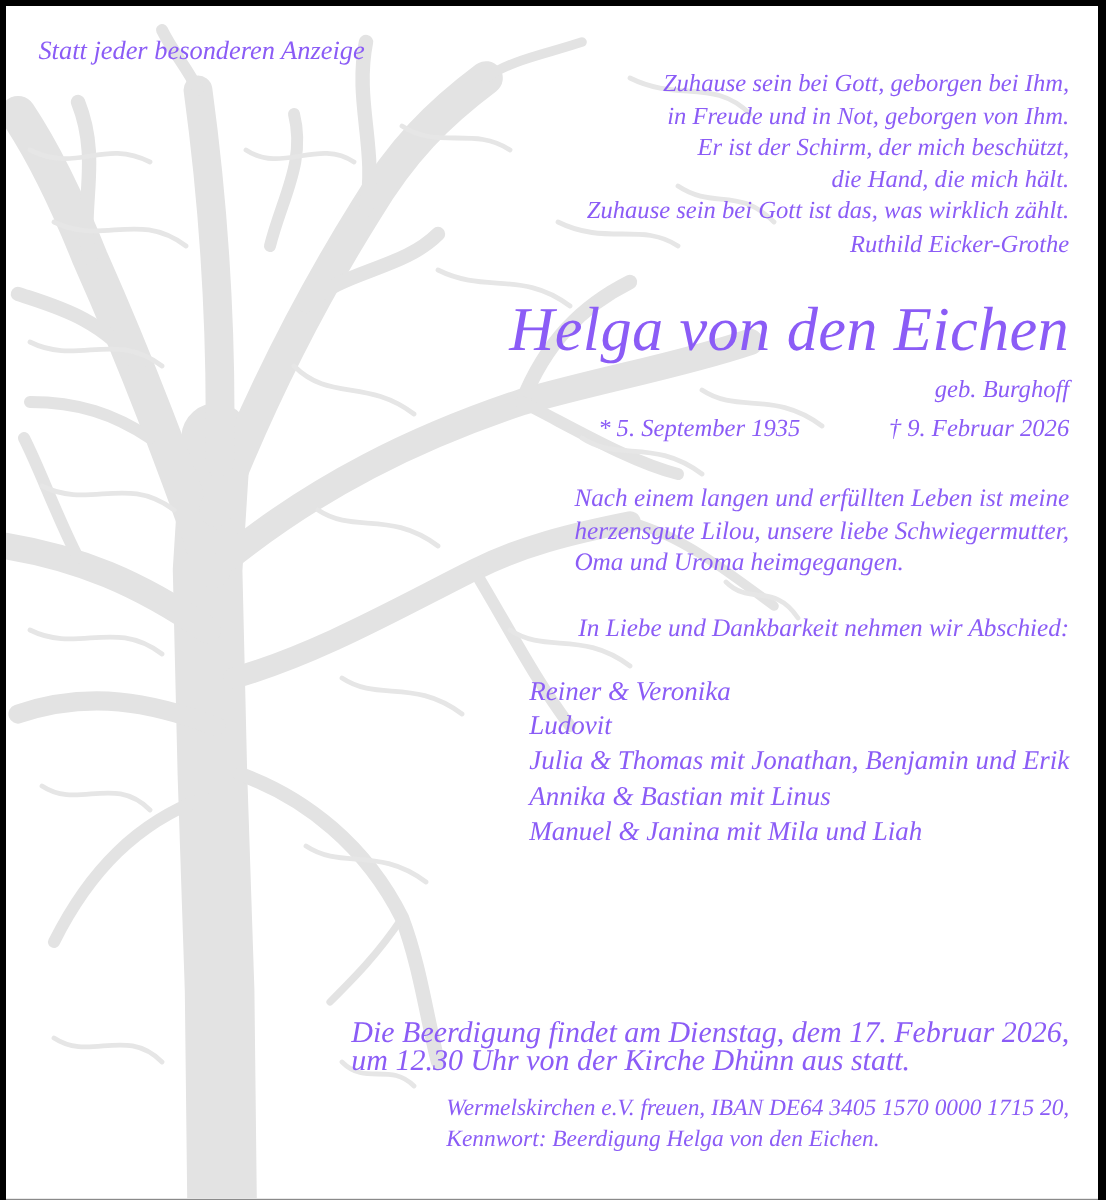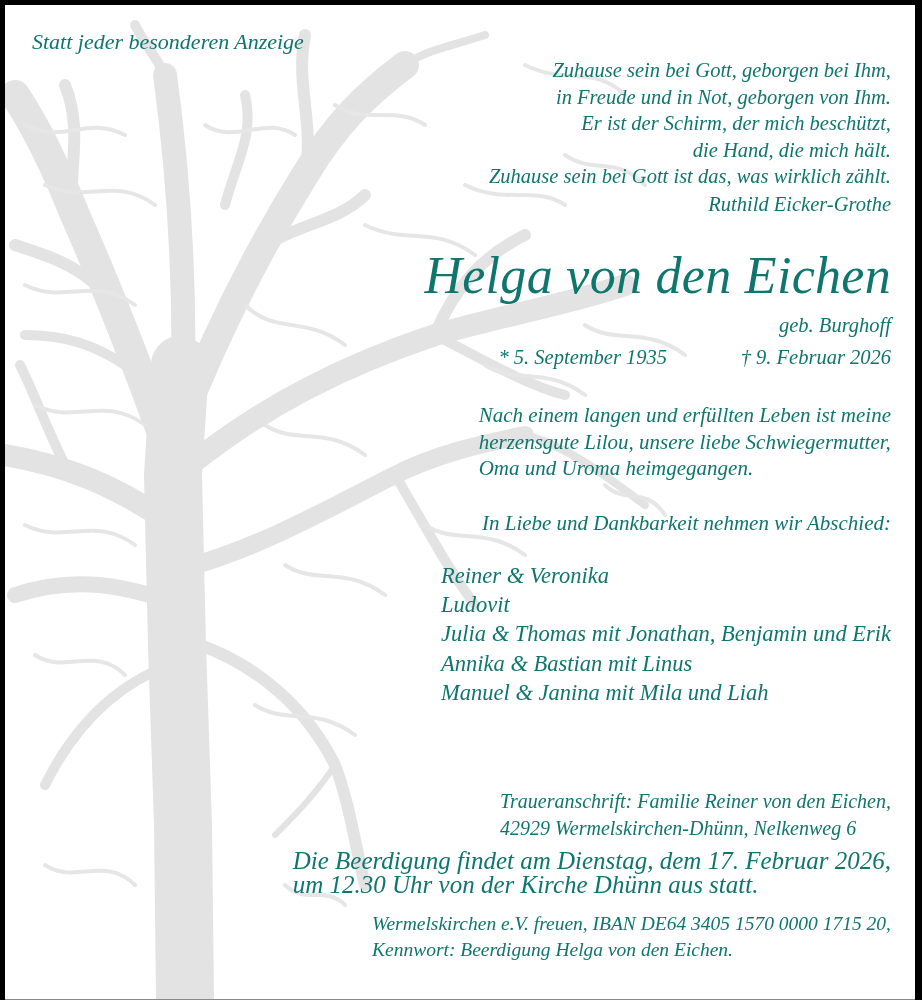--- a/index.html
+++ b/index.html
@@ -9,21 +9,21 @@
       font-family: "Liberation Serif", "DejaVu Serif", serif;
     }
     .notice {
       position: absolute; left: 5px; top: 5px;
       width: 910px; height: 994px;
       background: #ffffff;
       border-bottom: 1px solid #8a8a8a;
       overflow: hidden;
     }
     .tree { position: absolute; left: 0; top: 0; width: 910px; height: 994px; }
-    .content { position: absolute; left: 0; top: 0; width: 910px; height: 994px; color: #0f766e; font-style: italic; }
+    .content { position: absolute; left: 0; top: 0; width: 910px; height: 994px; color: #8b5cf6; font-style: italic; }
     .line { position: absolute; white-space: nowrap; }
     .r { right: 24px; text-align: right; }
     .header { left: 27px; top: 24px; font-size: 22px; }
     .poem { font-size: 20.5px; line-height: 26.5px; top: 52px; text-align: right; right: 24px; position: absolute; }
     .poem .author { margin-top: 1px; }
     .name { top: 241px; font-size: 52px; letter-spacing: 0.3px; font-family: Liberation Serif, serif; }
     .birthname { top: 309px; font-size: 20.5px; }
     .dates { top: 341px; font-size: 20.5px; }
     .dates .born { position: absolute; right: 248px; }
     .dates .died { position: absolute; right: 24px; }
@@ -104,24 +104,20 @@
     <div class="para p2">In Liebe und Dankbarkeit nehmen wir Abschied:</div>
 
     <div class="para family">
       <div>Reiner &amp; Veronika</div>
       <div>Ludovit</div>
       <div>Julia &amp; Thomas mit Jonathan, Benjamin und Erik</div>
       <div>Annika &amp; Bastian mit Linus</div>
       <div>Manuel &amp; Janina mit Mila und Liah</div>
     </div>
 
-    <div class="para addr">
-      <div>Traueranschrift: Familie Reiner von den Eichen,</div>
-      <div>42929 Wermelskirchen-Dhünn, Nelkenweg 6</div>
-    </div>
 
     <div class="para funeral">
       <div>Die Beerdigung findet am Dienstag, dem 17. Februar 2026,</div>
       <div>um 12.30 Uhr von der Kirche Dhünn aus statt.</div>
     </div>
 
     <div class="para donation">
       <div>Wermelskirchen e.V. freuen, IBAN DE64 3405 1570 0000 1715 20,</div>
       <div>Kennwort: Beerdigung Helga von den Eichen.</div>
     </div>

